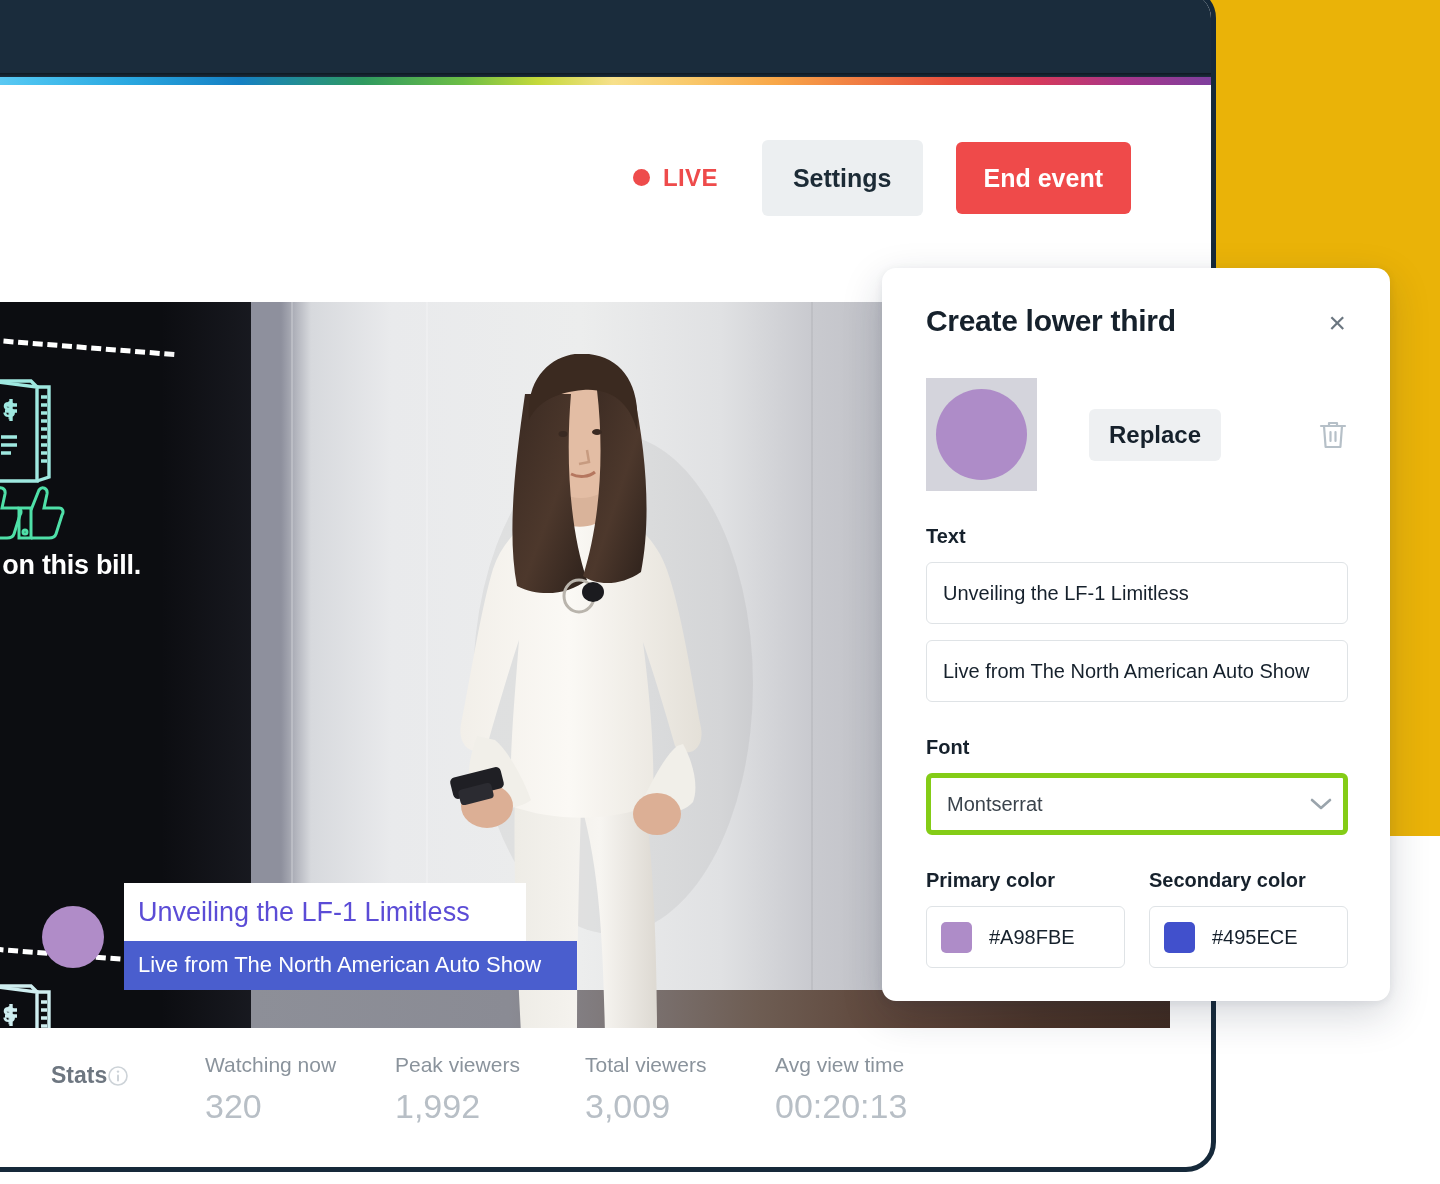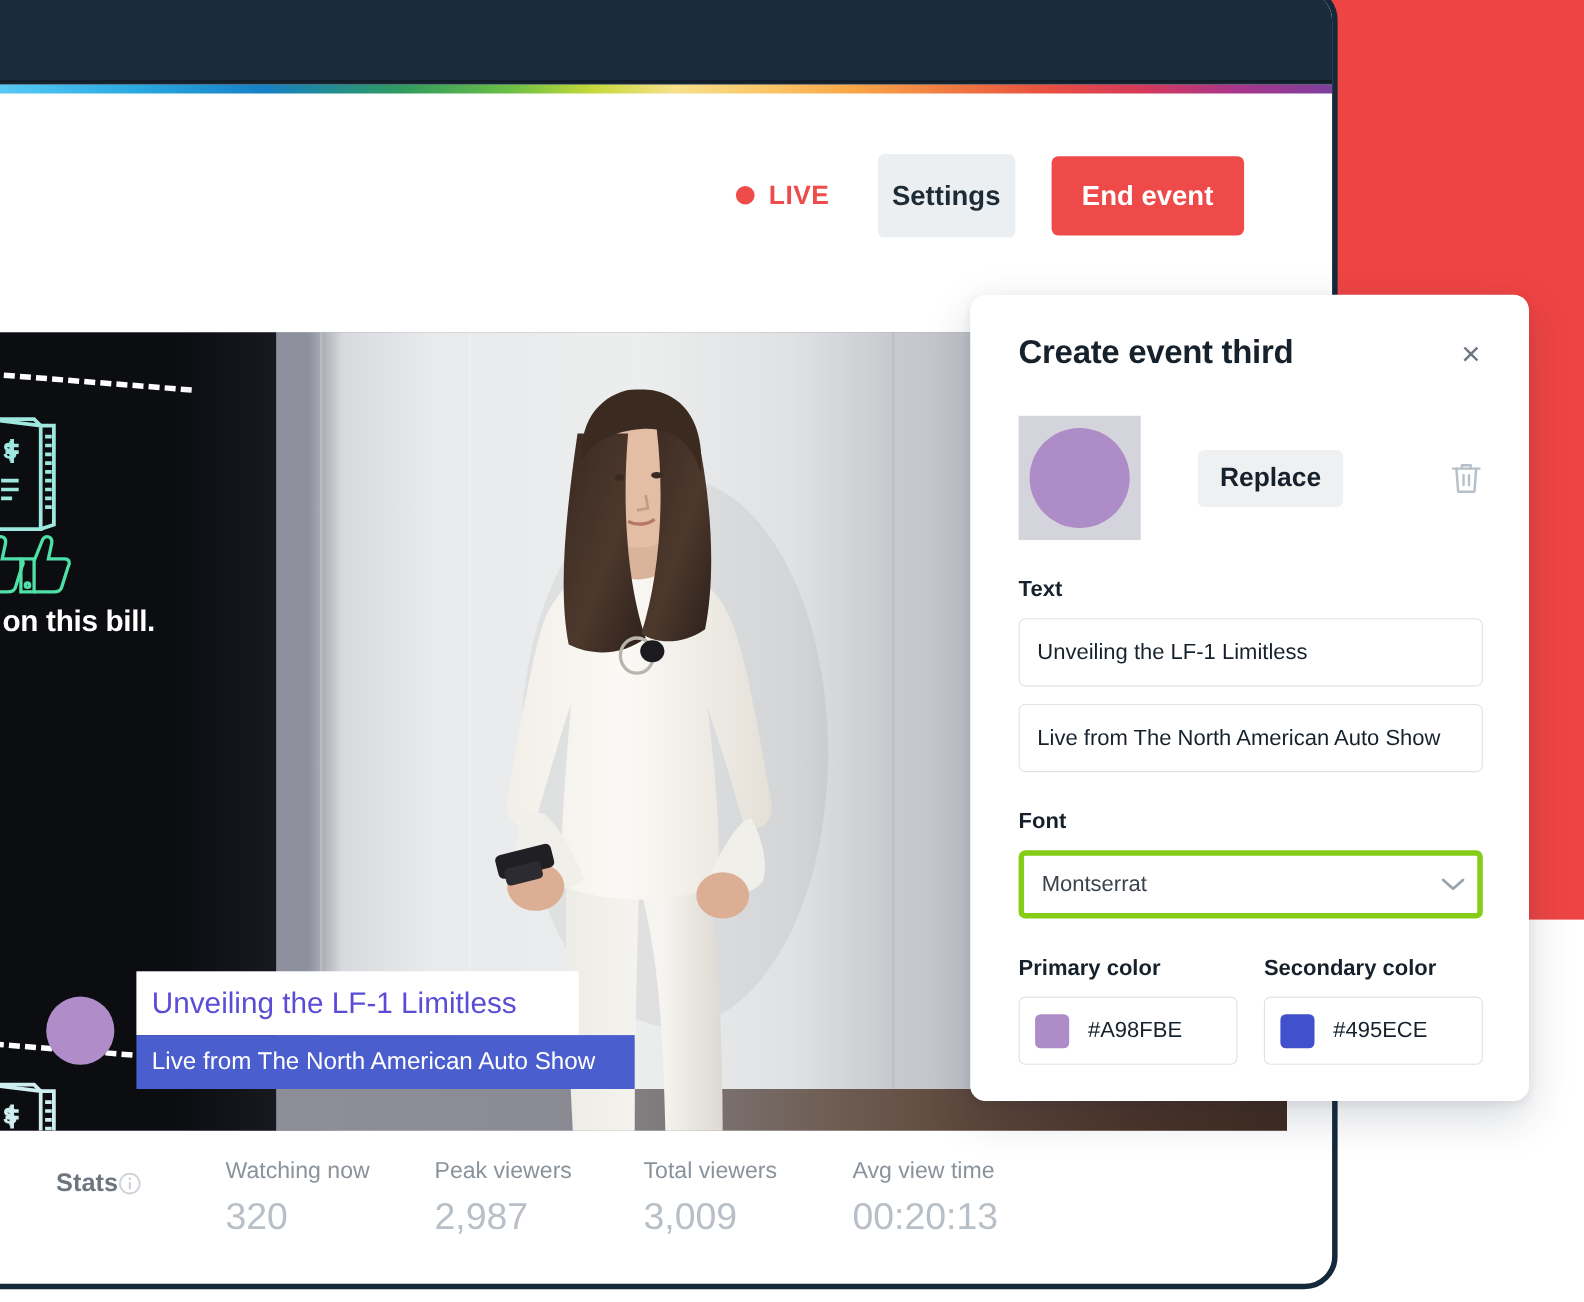--- a/index.html
+++ b/index.html
@@ -2,21 +2,21 @@
 <html><head>
 <meta charset="utf-8">
 <style>
   * { box-sizing: border-box; margin: 0; padding: 0; }
   html, body {
     width: 1440px; height: 1184px;
     background: #ffffff;
     font-family: "Liberation Sans", sans-serif;
     overflow: hidden;
   }
-  #root { position: relative; width: 1440px; height: 836px; background:#ef4444; }
+  #root { position: relative; width: 1440px; height: 836px; background:#eab308; }
 
   
   .window-shell {
     position: absolute;
     left: -40px; top: -12px;
     width: 1256px; height: 1184px;
     border: 5px solid #16293a;
     border-radius: 30px;
     background: #ffffff;
     overflow: hidden;
@@ -56,21 +56,21 @@
     width: 17px; height: 17px; border-radius: 50%;
     background: #ee4b4b;
   }
   .live-label {
     color: #ee4b4b; font-weight: bold; font-size: 24px;
     letter-spacing: .4px;
   }
   .btn-settings {
     background: #eceff1; border: none; border-radius: 6px;
     color: #1c2b36; font-weight: bold; font-size: 25px;
-    padding: 0 13px; height: 76px; line-height: 76px;
+    padding: 0 31px; height: 76px; line-height: 76px;
     font-family: "Liberation Sans", sans-serif;
     cursor: pointer; margin-right: 33px;
   }
   .btn-end-event {
     background: #ef4a4a; border: none; border-radius: 6px;
     color: #ffffff; font-weight: bold; font-size: 25px;
     padding: 0 28px; height: 72px; line-height: 72px;
     font-family: "Liberation Sans", sans-serif; cursor: pointer;
   }
 
@@ -410,38 +410,38 @@
           <rect x="10" y="9.4" width="2" height="7" rx="1" fill="#cdd3d8"></rect>
         </svg>
       </div>
 
       <div class="stat-block">
         <div class="stat-label">Watching now</div>
         <div class="stat-value">320</div>
       </div>
       <div class="stat-block">
         <div class="stat-label">Peak viewers</div>
-        <div class="stat-value">2,987</div>
+        <div class="stat-value">1,992</div>
       </div>
       <div class="stat-block">
         <div class="stat-label">Total viewers</div>
         <div class="stat-value">3,009</div>
       </div>
       <div class="stat-block">
         <div class="stat-label">Avg view time</div>
         <div class="stat-value">00:20:13</div>
       </div>
     </div>
 
   </div>
 
   <div class="modal">
 
     <div class="modal-head">
-      <div class="modal-title">Create event third</div>
+      <div class="modal-title">Create lower third</div>
       <button class="modal-close">×</button>
     </div>
 
     <div class="thumb-row">
       <div class="thumb-box">
         <div class="thumb-circle"></div>
       </div>
       <button class="btn-replace">Replace</button>
       <button class="btn-delete">
         <svg width="30" height="32" viewBox="0 0 30 32">

